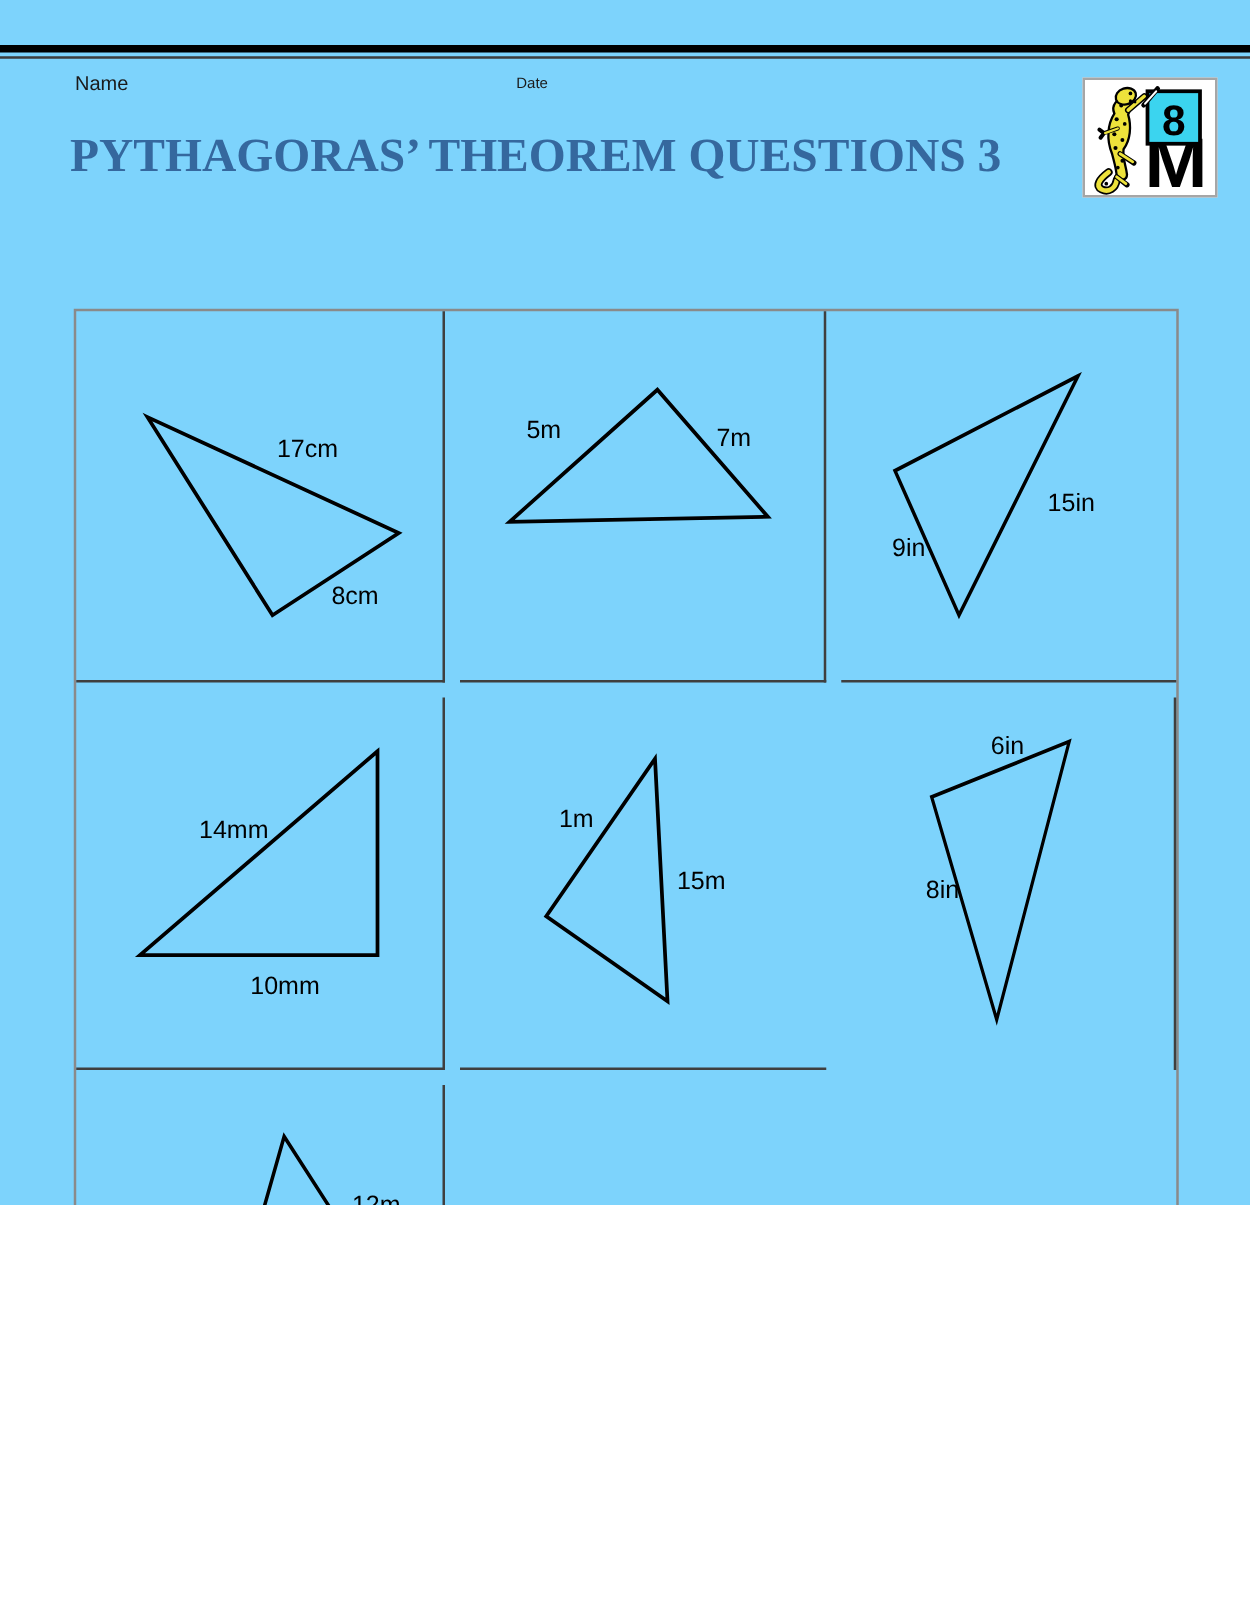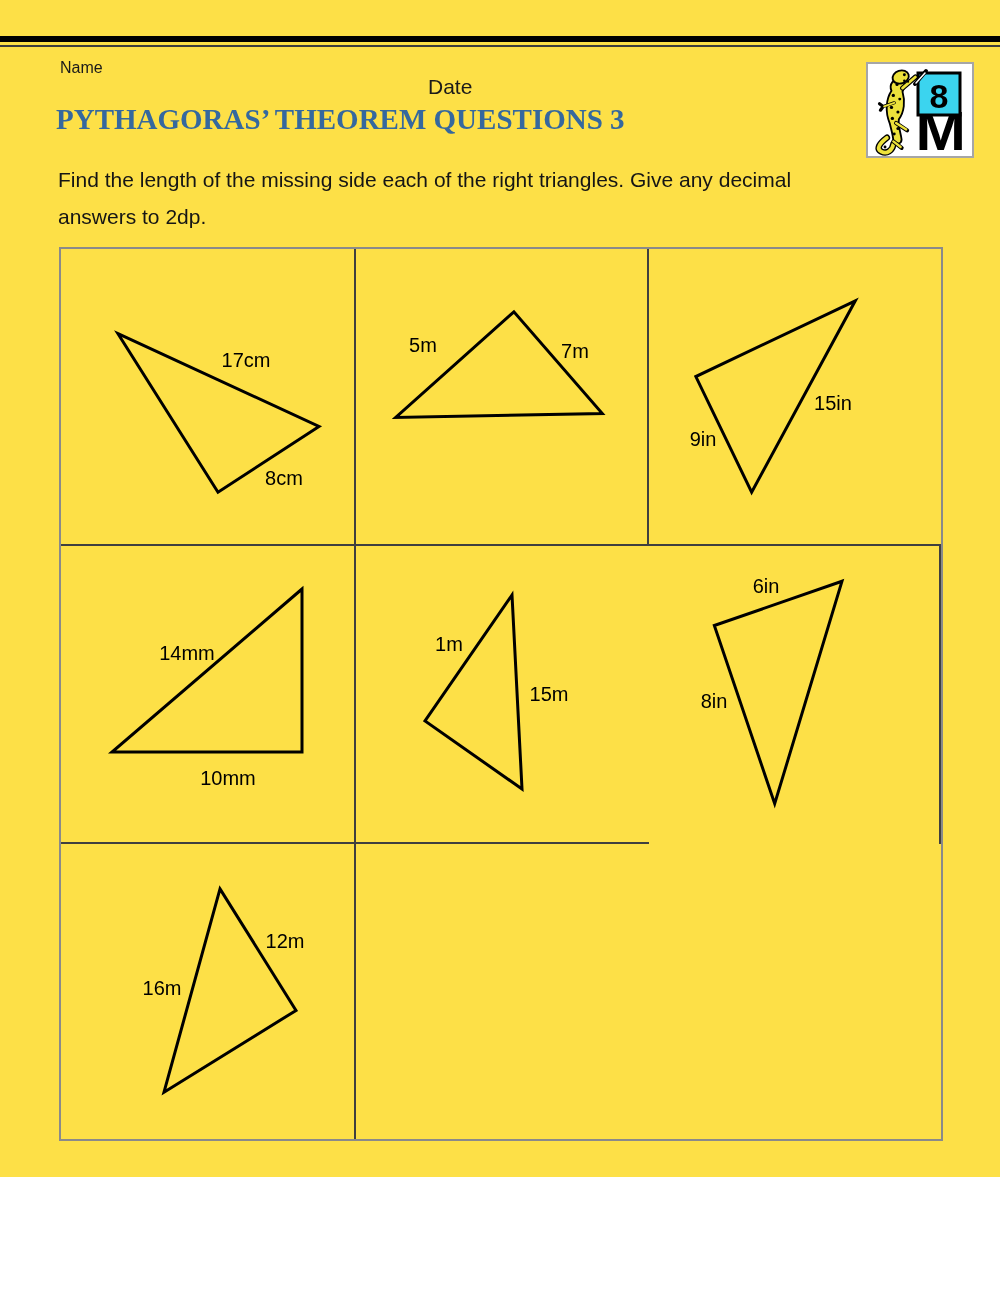--- a/index.html
+++ b/index.html
@@ -1,35 +1,35 @@
 <!DOCTYPE html>
 <html><head>
 <meta charset="utf-8">
 <style>
   html,body{margin:0;padding:0;background:#fff;}
-  .page{position:relative;width:1000px;height:1177px;background:#fde047;overflow:hidden;
+  .page{position:relative;width:1000px;height:964px;background:#7dd3fc;overflow:hidden;
         font-family:"Liberation Sans",sans-serif;color:#111;}
   
   .bar-thick{position:absolute;left:0;top:36px;width:1000px;height:6px;background:#000;}
   .bar-thin{position:absolute;left:0;top:45px;width:1000px;height:2px;background:#3d3d3d;}
   .name-label{position:absolute;left:60px;top:59px;font-size:16px;color:#1a1a1a;}
-  .date-label{position:absolute;left:428px;top:59px;font-size:21px;color:#1a1a1a;margin-top:16px;}
+  .date-label{position:absolute;left:413px;top:59px;font-size:12px;color:#1a1a1a;}
   .title{position:absolute;left:56px;top:103px;font-family:"Liberation Serif",serif;
-         font-weight:bold;font-size:29px;color:#35689E;letter-spacing:0px;white-space:nowrap;}
+         font-weight:bold;font-size:38px;color:#35689E;letter-spacing:0px;white-space:nowrap;}
   .instr{position:absolute;left:58px;top:161px;font-size:21px;line-height:37px;color:#151515;}
   
   .logo-box{position:absolute;left:866px;top:62px;width:108px;height:96px;background:#fff;
             border:2px solid #a6a6a6;box-sizing:border-box;}
   
   .grid{position:absolute;left:59px;top:247px;width:884px;height:894px;
         border:2px solid #8a8a8a;box-sizing:border-box;display:grid;
-        grid-template-columns:295px 293px 1fr;grid-template-rows:297px 298px 1fr;}
+        grid-template-columns:295px 293px 1fr;grid-template-rows:297px 298px 1fr;gap:12px;}
   .cell{position:relative;border-right:2px solid #3f3f3f;border-bottom:2px solid #3f3f3f;box-sizing:border-box;}
   .cell.last-col{border-right:none;text-align:right;}
-  .cell.last-row{border-bottom:none;}
+  .cell.last-row{border-bottom:none;margin-left:16px;}
   .cell svg.tri{position:absolute;left:0;top:0;width:100%;height:100%;}
   .tri-poly{fill:none;stroke:#000;stroke-width:3;stroke-linejoin:miter;}
   .lbl{position:absolute;font-size:20px;color:#000;transform:translate(-50%,-50%);white-space:nowrap;}
   .c1 .la{left:185px;top:111px}.c1 .lb{left:223px;top:229px}
   .c2 .la{left:67px;top:96px} .c2 .lb{left:219px;top:102px}
   .c3 .la{left:184px;top:154px}.c3 .lb{left:54px;top:190px}
   .c4 .la{left:126px;top:107px}.c4 .lb{left:167px;top:232px}
   .c5 .la{left:52px;top:63px} .c5 .lb{left:224px;top:101px}
   .c6 .la{left:93px;top:98px} .c6 .lb{left:193px;top:148px}
   .c7 .la{left:117px;top:40px}.c7 .lb{left:65px;top:155px}
@@ -73,24 +73,20 @@
       </g>
     </defs>
   </svg>
 
   <div class="bar-thick"></div>
   <div class="bar-thin"></div>
 
   <div class="name-label">Name</div>
   <div class="date-label">Date</div>
   <div class="title">PYTHAGORAS’ THEOREM QUESTIONS 3</div>
-  <div class="instr">
-    <div>Find the length of the missing side each of the right triangles. Give any decimal</div>
-    <div>answers to 2dp.</div>
-  </div>
 
   <div class="logo-box">
     <svg width="104" height="92" viewBox="0 0 104 92">
       <text x="44" y="86" font-family="Liberation Sans, sans-serif" font-weight="900" font-size="56" fill="#000" transform="scale(1.08,1)">M</text>
       <rect x="50" y="9" width="42" height="42" fill="#3BD4EF" stroke="#000" stroke-width="3"></rect>
       <text x="71" y="44" text-anchor="middle" font-family="Liberation Sans, sans-serif" font-weight="bold" font-size="34" fill="#000">8</text>
       <path d="M47,20 L58,7" stroke="#000" stroke-width="4" stroke-linecap="round"></path>
       <path d="M48,19 L57,9" stroke="#fff" stroke-width="1.5" stroke-linecap="round"></path>
       <use href="#sala" transform="translate(6,2) scale(0.92)"></use>
     </svg>

